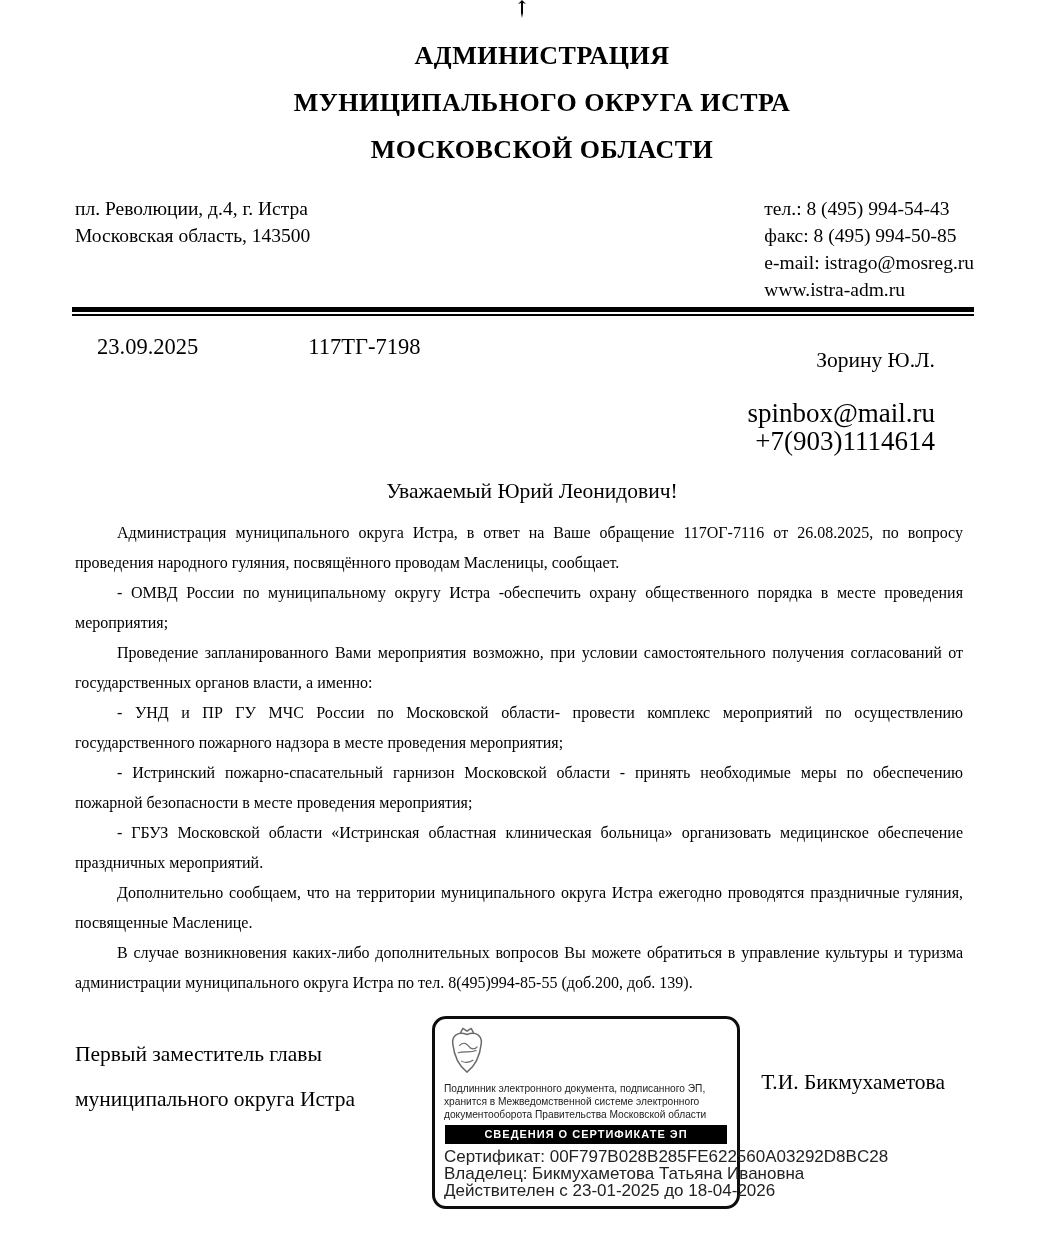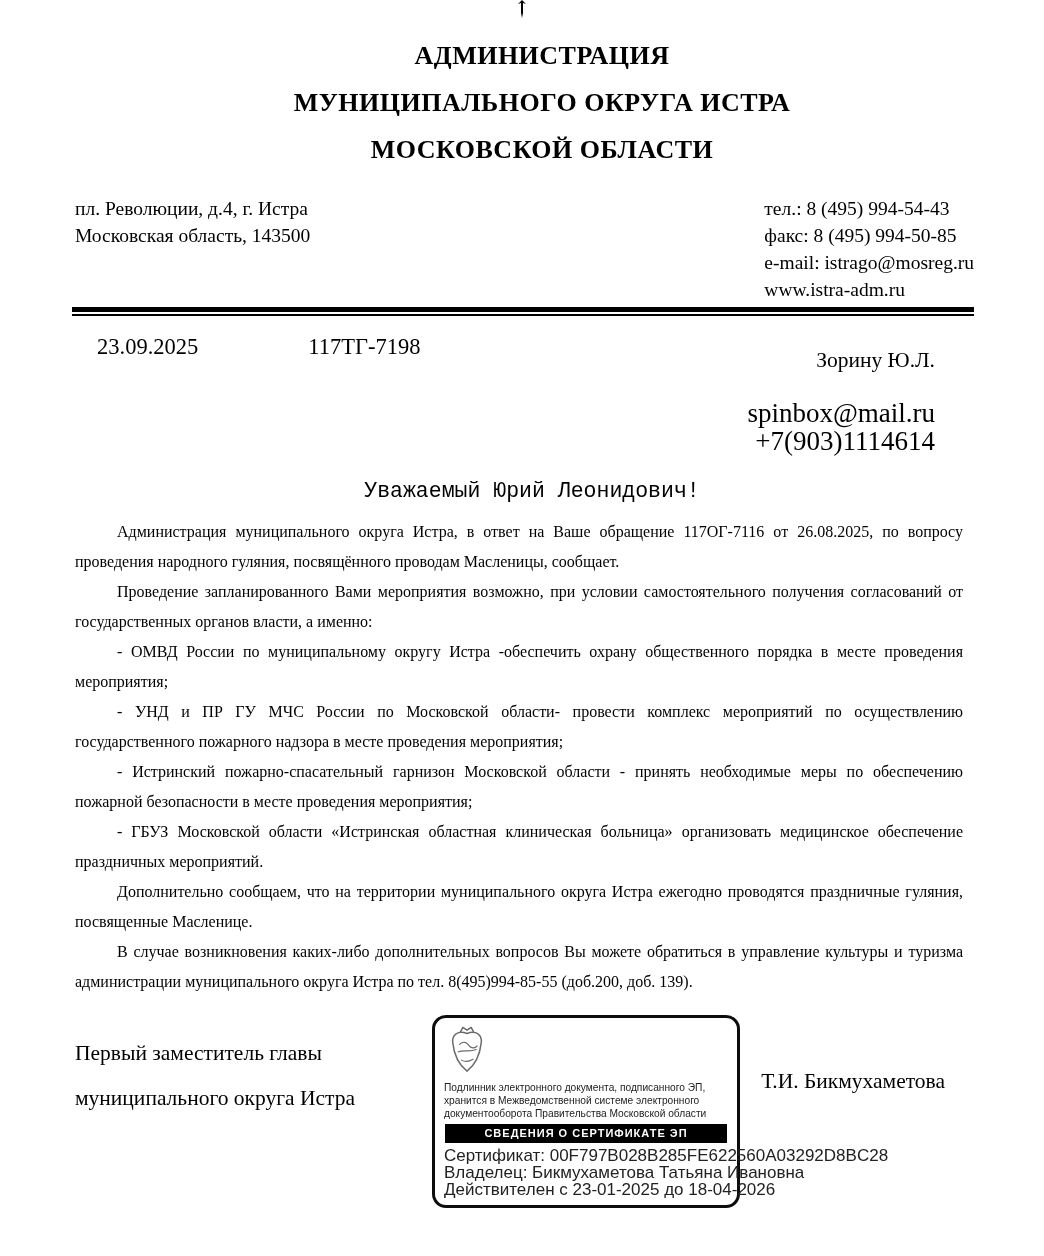--- a/index.html
+++ b/index.html
@@ -60,21 +60,20 @@
     margin: 26px 109px 0 0;
     font-size: 27px;
     line-height: 28px;
   }
 
   .salutation {
     text-align: center;
     margin-top: 24px;
     font-size: 21.5px;
     padding-left: 20px;
-    font-family: Liberation Mono, monospace;
   }
 
   .body-text {
     margin: 14px 81px 0 75px;
     font-size: 16px;
     line-height: 30px;
     text-align: justify;
   }
   .body-text p { margin: 0; text-indent: 42px; }
 
@@ -160,22 +159,22 @@
 
   <div class="recipient-contacts">
     <div>spinbox@mail.ru</div>
     <div>+7(903)1114614</div>
   </div>
 
   <div class="salutation">Уважаемый Юрий Леонидович!</div>
 
   <div class="body-text">
     <p>Администрация муниципального округа Истра, в ответ на Ваше обращение 117ОГ-7116 от 26.08.2025, по вопросу проведения народного гуляния, посвящённого проводам Масленицы, сообщает.</p>
+    <p>- ОМВД России по муниципальному округу Истра -обеспечить охрану общественного порядка в месте проведения мероприятия;</p>
     <p>Проведение запланированного Вами мероприятия возможно, при условии самостоятельного получения согласований от государственных органов власти, а именно:</p>
-    <p>- ОМВД России по муниципальному округу Истра -обеспечить охрану общественного порядка в месте проведения мероприятия;</p>
     <p>- УНД и ПР ГУ МЧС России по Московской области- провести комплекс мероприятий по осуществлению государственного пожарного надзора в месте проведения мероприятия;</p>
     <p>- Истринский пожарно-спасательный гарнизон Московской области - принять необходимые меры по обеспечению пожарной безопасности в месте проведения мероприятия;</p>
     <p>- ГБУЗ Московской области «Истринская областная клиническая больница» организовать медицинское обеспечение праздничных мероприятий.</p>
     <p>Дополнительно сообщаем, что на территории муниципального округа Истра ежегодно проводятся праздничные гуляния, посвященные Масленице.</p>
     <p>В случае возникновения каких-либо дополнительных вопросов Вы можете обратиться в управление культуры и туризма администрации муниципального округа Истра по тел. 8(495)994-85-55 (доб.200, доб. 139).</p>
   </div>
 
   <div class="footer">
     <div class="sig-title">
       <div>Первый заместитель главы</div>

